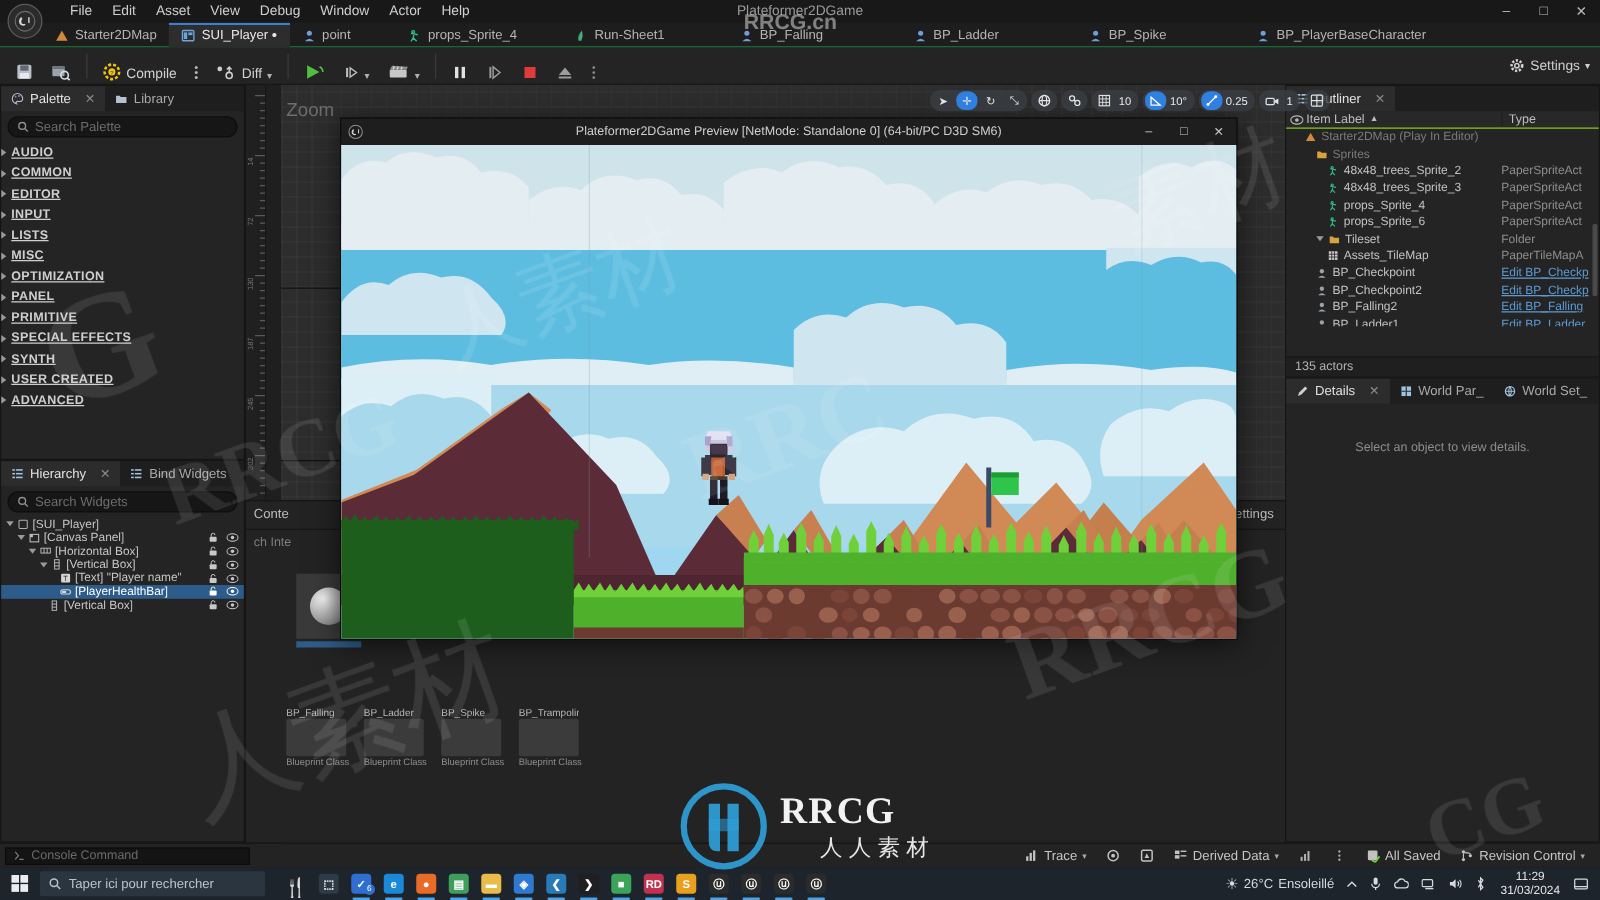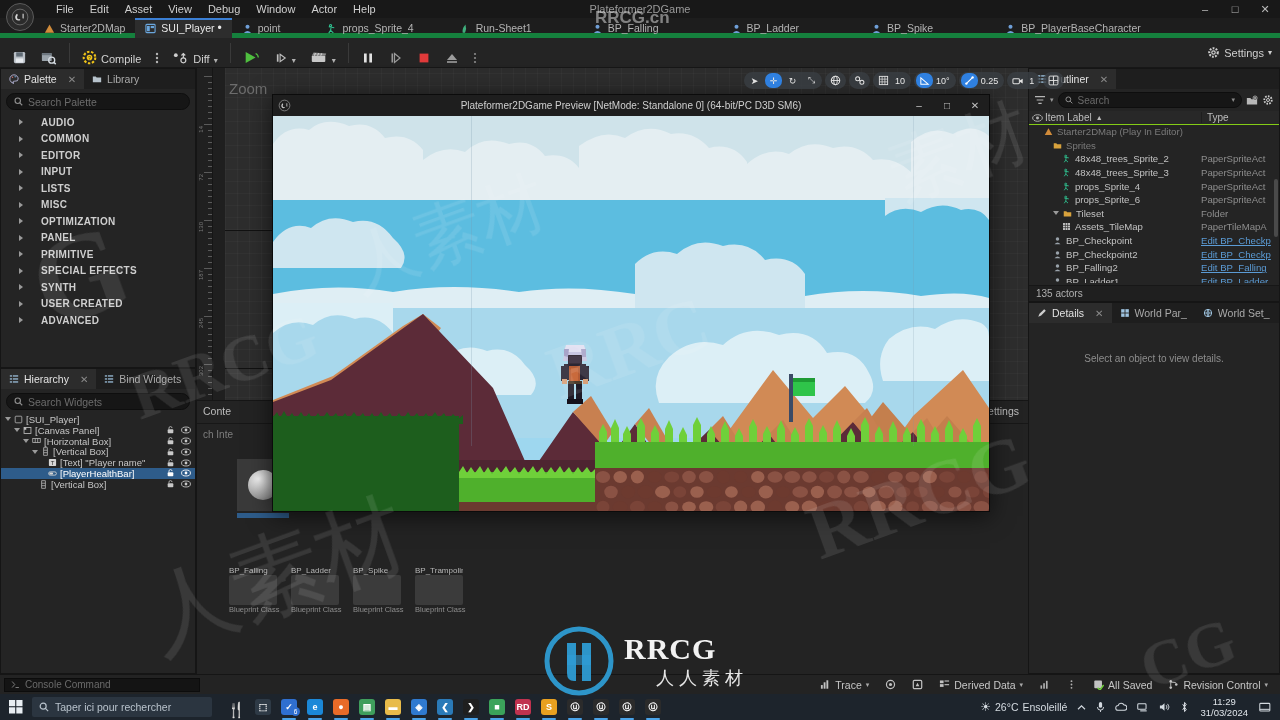--- a/index.html
+++ b/index.html
@@ -35,21 +35,21 @@
     pointer-events:none;
   }
   .win-btns { position:absolute; right:0; top:0; height:18px; display:flex; }
   .win-btn { width:30px; height:18px; display:flex; align-items:center; justify-content:center;
              font-size:11px; color:#b9b9b9; }
 
   
   .tabbar {
     position:absolute; left:0; top:18px; width:1280px; height:20px;
     background:#1d1d1d; display:flex; align-items:stretch;
-    border-bottom:5px solid #15803d;
+    border-bottom:1px solid #15803d;
   }
   .tab {
     display:flex; align-items:center; gap:5px; padding:0 10px;
     font-size:10.5px; color:#b4b4b4; height:20px; white-space:nowrap;
   }
   .tab.active { background:#2d2d2d; color:#e8e8e8; box-shadow: inset 0 2px 0 #3b7fd4; }
   .tab-sp { width:34px; }
 
   
   .toolbar {
@@ -73,22 +73,22 @@
     font-size:10.5px; color:#a9a9a9;
   }
   .ptab.active { background:#2c2c2c; color:#e2e2e2; }
   .ptab .x { margin-left:6px; color:#8a8a8a; font-size:10px; }
   .searchbox {
     margin:4px 5px; height:17px; border-radius:9px; background:#161616;
     border:1px solid #0e0e0e; display:flex; align-items:center; gap:5px;
     padding:0 7px; color:#6c6c6c; font-size:10.5px;
   }
   .cat-row {
-    display:flex; align-items:center; gap:18px; height:16.5px; padding-left:18px;
-    font-size:10px; color:#cfcfcf; font-weight:bold; letter-spacing:.3px;
+    display:flex; align-items:center; gap:4px; height:16.5px; padding-left:0;
+    font-size:10px; color:#cfcfcf; font-weight:bold; letter-spacing:.3px;text-decoration:underline;
   }
   .tri { width:0;height:0; border-left:4px solid #9a9a9a; border-top:3px solid transparent;
          border-bottom:3px solid transparent; }
   .tri.down { border-left:3px solid transparent; border-right:3px solid transparent;
               border-top:4px solid #9a9a9a; border-bottom:none; }
 
   
   .hrow { display:flex; align-items:center; height:10.8px; font-size:9.5px; color:#c6c6c6;
           position:relative; padding-right:4px; }
   .hrow.sel { background:#2e5c8a; color:#fff; }
@@ -1105,44 +1105,20 @@
           <rect x="1" y="5.2" width="3" height="1.6" fill="#9fc4e0"></rect>
             <rect x="5" y="5.2" width="6" height="1.6" fill="#9fc4e0"></rect>
           <rect x="1" y="8.9" width="3" height="1.6" fill="#9fc4e0"></rect>
             <rect x="5" y="8.9" width="6" height="1.6" fill="#9fc4e0"></rect>
         </svg>
         <span>Outliner</span>
         <span class="x">✕</span>
       </div>
     </div>
 
-    <div style="display:flex;align-items:center;gap:4px;padding:3px 5px;">
-      <svg width="12" height="10" viewBox="0 0 14 12">
-        <path d="M1,2 L13,2 M3,6 L11,6 M5,10 L9,10" stroke="#b6b6b6" stroke-width="1.4"></path>
-      </svg>
-      <span style="font-size:7px;color:#9a9a9a;">▾</span>
-      <div style="flex:1;height:16px;border-radius:8px;background:#161616;border:1px solid #0e0e0e;
-                  display:flex;align-items:center;gap:5px;padding:0 6px;">
-        <svg width="8" height="8" viewBox="0 0 12 12">
-          <circle cx="5" cy="5" r="3.6" fill="none" stroke="#8e8e8e" stroke-width="1.5"></circle>
-          <line x1="7.7" y1="7.7" x2="11" y2="11" stroke="#8e8e8e" stroke-width="1.5"></line>
-        </svg>
-        <span style="flex:1;color:#6a6a6a;font-size:10px;">Search</span>
-        <span style="font-size:7px;color:#8a8a8a;">▾</span>
-      </div>
-      <svg width="12" height="11" viewBox="0 0 14 12">
-        <path d="M1,3 L5,3 L6.4,4.6 L13,4.6 L13,10.6 L1,10.6 Z" fill="#b8b8b8"></path>
-        <circle cx="10.6" cy="3.1" r="2.4" fill="#2b2b2b" stroke="#cdcdcd" stroke-width=".8"></circle>
-        <path d="M10.6,1.8 L10.6,4.4 M9.3,3.1 L11.9,3.1" stroke="#cdcdcd" stroke-width=".9"></path>
-      </svg>
-      <svg width="12" height="12" viewBox="0 0 16 16">
-        <circle cx="8" cy="8" r="5" fill="none" stroke="#cdcdcd" stroke-width="2.4" stroke-dasharray="2.2 1.6"></circle>
-        <circle cx="8" cy="8" r="2" fill="none" stroke="#cdcdcd" stroke-width="1.3"></circle>
-      </svg>
-    </div>
 
     <div class="ol-head">
       <div style="width:16px;display:flex;justify-content:center;">
         <svg width="11" height="8" viewBox="0 0 14 10">
           <ellipse cx="7" cy="5" rx="6.2" ry="4.2" fill="none" stroke="#b4b4b4" stroke-width="1.2"></ellipse>
           <circle cx="7" cy="5" r="1.9" fill="#b4b4b4"></circle>
         </svg>
       </div>
       <div style="flex:1;display:flex;align-items:center;gap:4px;">
         <span>Item Label</span>

